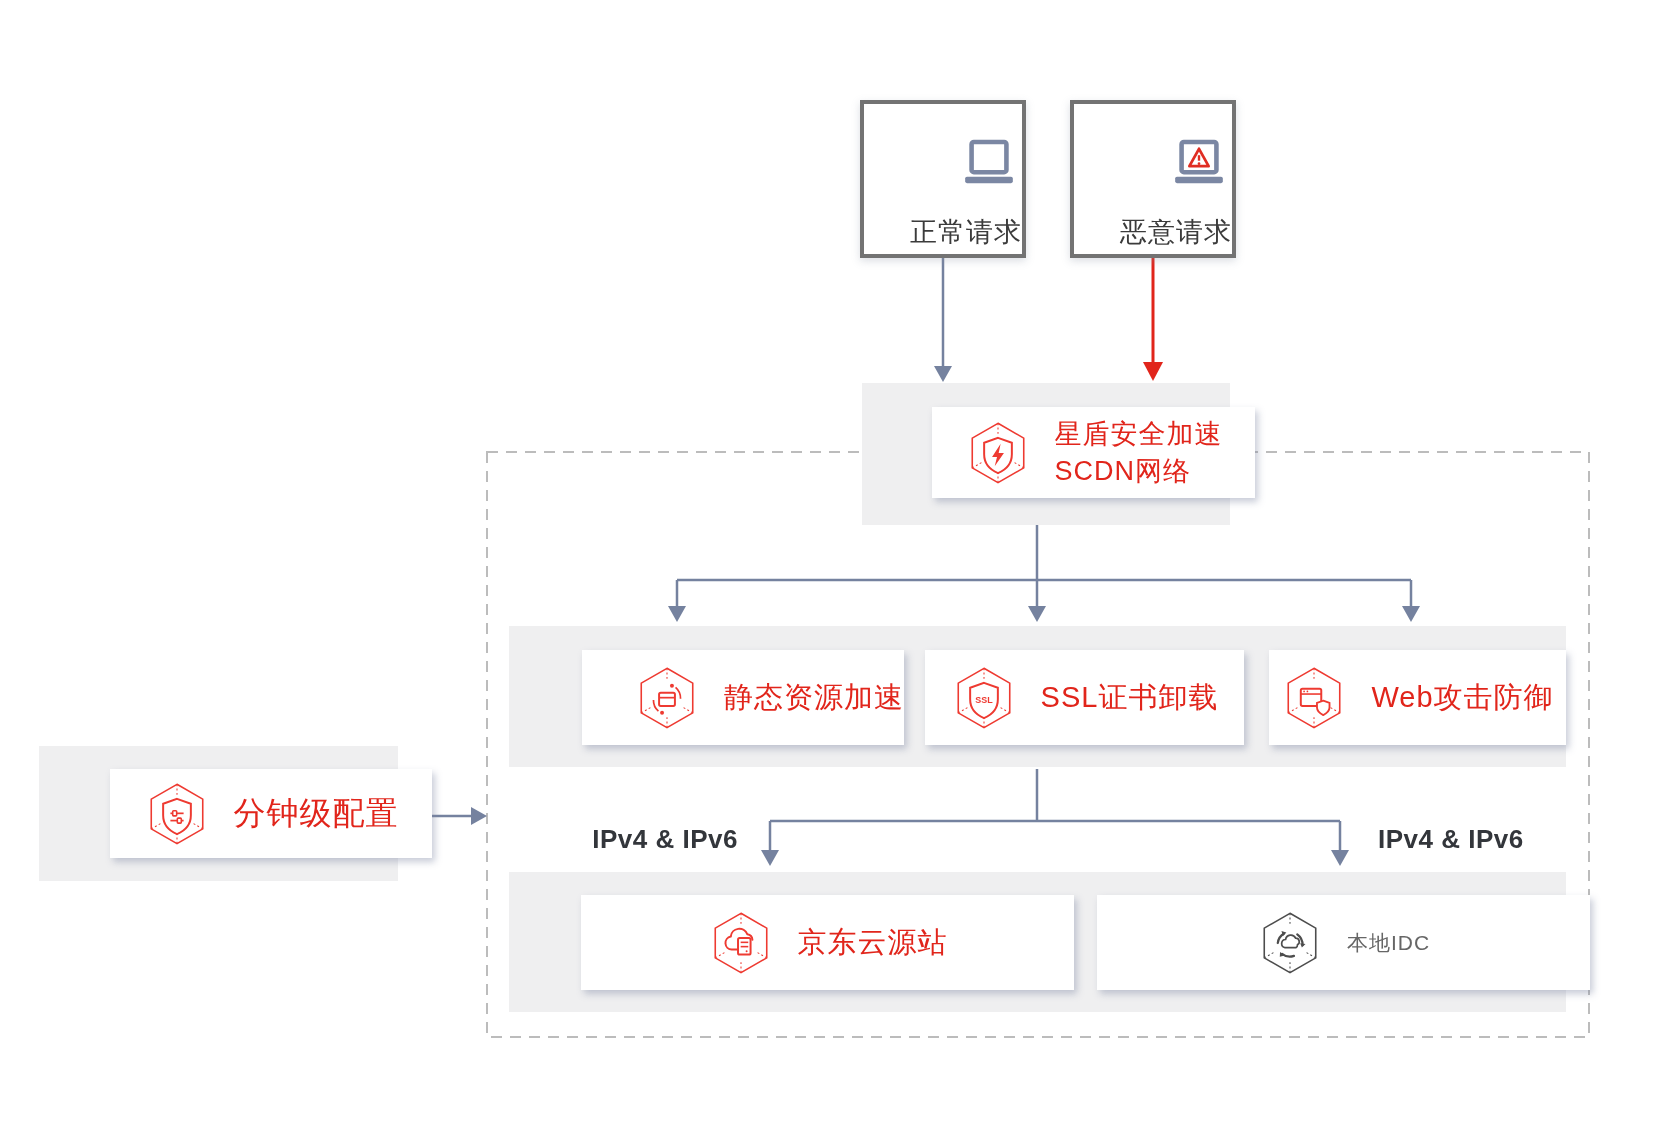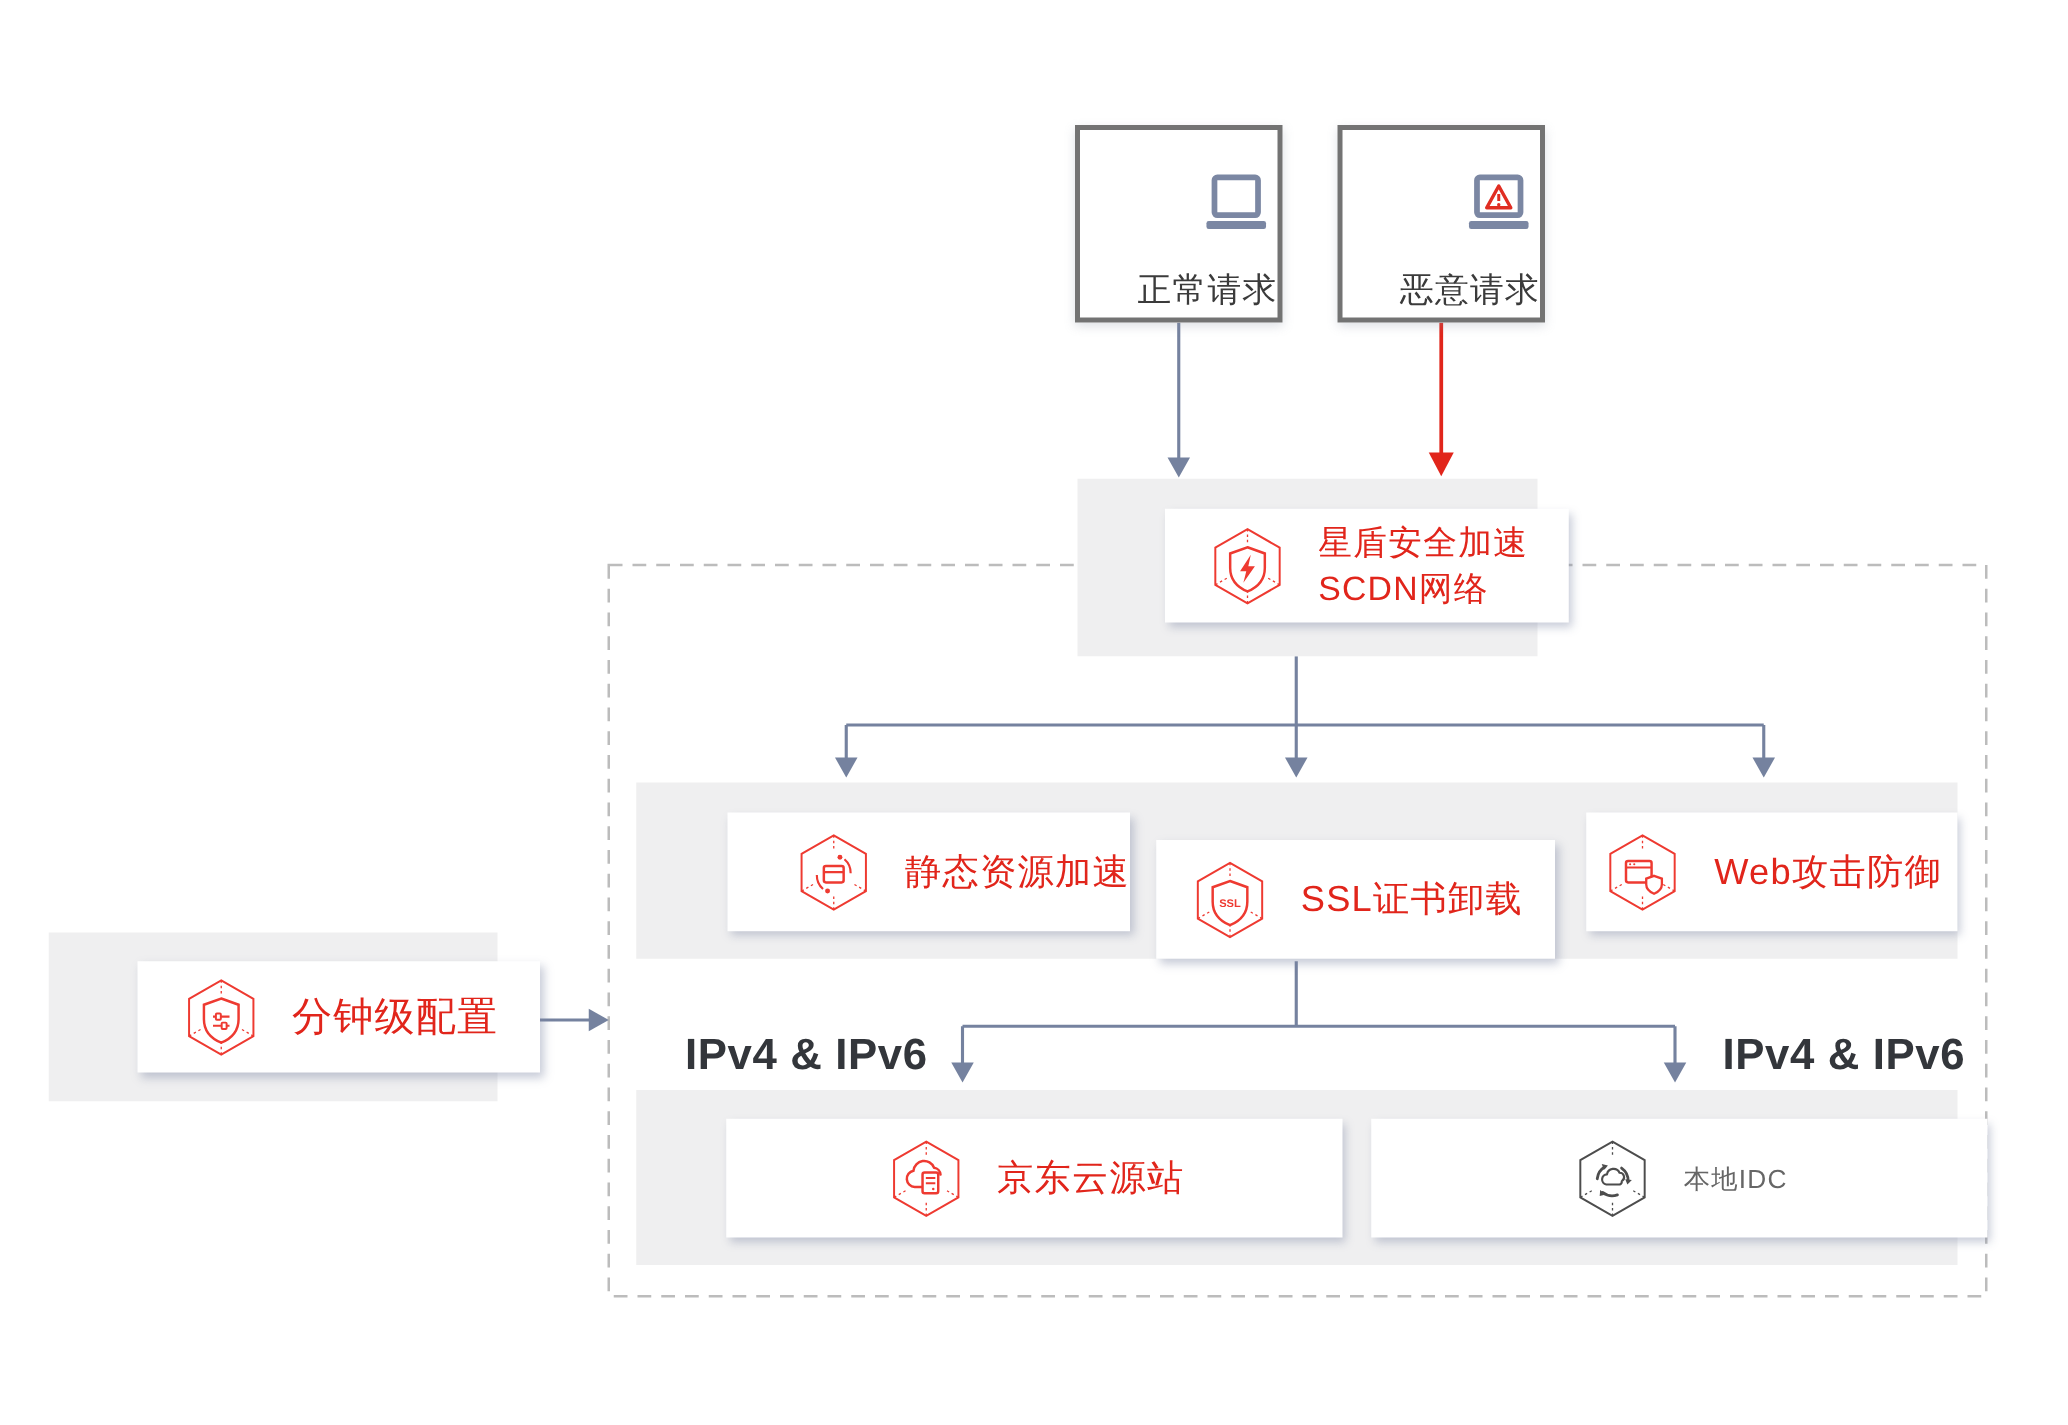--- a/index.html
+++ b/index.html
@@ -12,21 +12,21 @@
   .client-box{position:absolute;width:166px;height:158px;background:#fff;border:4px solid #737373;
         box-shadow:0 3px 8px rgba(140,148,166,.30);z-index:3;display:flex;flex-direction:column;
         align-items:flex-end;padding-top:33px;box-sizing:border-box;}
   .client-label{margin-top:25px;font-size:27px;color:#3b3b3b;letter-spacing:1px;}
   .hexicon{width:66px;height:66px;flex:0 0 auto;}
   .red-ic{color:#ee3a31;}
   .gray-ic{color:#4d4d4d;}
   .node-text-red{font-size:29px;color:#e1251b;margin-left:24px;letter-spacing:1px;white-space:nowrap;}
   .node-text-gray{font-size:21px;color:#666666;margin-left:24px;letter-spacing:1px;white-space:nowrap;}
   .scdn-text{font-size:27px;color:#e1251b;margin-left:24px;line-height:37px;letter-spacing:1px;font-weight:500;white-space:nowrap;}
-  .ipv-label{position:absolute;font-size:35px;font-weight:bold;color:#33363b;z-index:2;letter-spacing:.5px;white-space:nowrap;}
+  .ipv-label{position:absolute;font-size:26px;font-weight:bold;color:#33363b;z-index:2;letter-spacing:.5px;white-space:nowrap;}
 </style>
 </head>
 <body>
 
 <svg width="0" height="0" style="position:absolute">
   <defs>
     <symbol id="sym-hex" viewBox="0 0 100 100">
       <polygon points="50,5 89,27.5 89,72.5 50,95 11,72.5 11,27.5" fill="none" stroke="currentColor" stroke-width="2.4"></polygon>
       <path d="M50,5 L50,21" fill="none" stroke="currentColor" stroke-width="1.6" stroke-dasharray="3 3.5"></path>
       <path d="M50,95 L50,79" fill="none" stroke="currentColor" stroke-width="1.6" stroke-dasharray="3 3.5"></path>
@@ -118,21 +118,21 @@
       <rect x="38" y="42" width="24" height="20" rx="2.5" fill="none" stroke="currentColor" stroke-width="3"></rect>
       <path d="M38,49.5 H62" stroke="currentColor" stroke-width="2.6"></path>
       <path d="M63,34 A22,22 0 0 1 70.5,51" fill="none" stroke="currentColor" stroke-width="2.6"></path>
       <circle cx="57.5" cy="31.5" r="3" fill="currentColor"></circle>
       <path d="M37,70 A22,22 0 0 1 29.5,53" fill="none" stroke="currentColor" stroke-width="2.6"></path>
       <circle cx="42.5" cy="72.5" r="3" fill="currentColor"></circle>
     </svg>
     <div class="node-text-red">静态资源加速</div>
   </div>
 
-  <div class="card" style="left:878px;top:672px;width:319px;height:95px;">
+  <div class="card" style="left:878px;top:650px;width:319px;height:95px;">
     <svg class="hexicon red-ic" viewBox="0 0 100 100">
       <use href="#sym-hex"></use>
       <path d="M50,27 L71,34.5 V52 C71,66.5 62,75.5 50,80.5 C38,75.5 29,66.5 29,52 V34.5 Z" fill="none" stroke="currentColor" stroke-width="3"></path>
       <text x="50" y="58" text-anchor="middle" font-size="13.5" font-weight="bold" fill="currentColor">SSL</text>
     </svg>
     <div class="node-text-red">SSL证书卸载</div>
   </div>
 
   <div class="card" style="left:1222px;top:650px;width:297px;height:95px;">
     <svg class="hexicon red-ic" viewBox="0 0 100 100">

